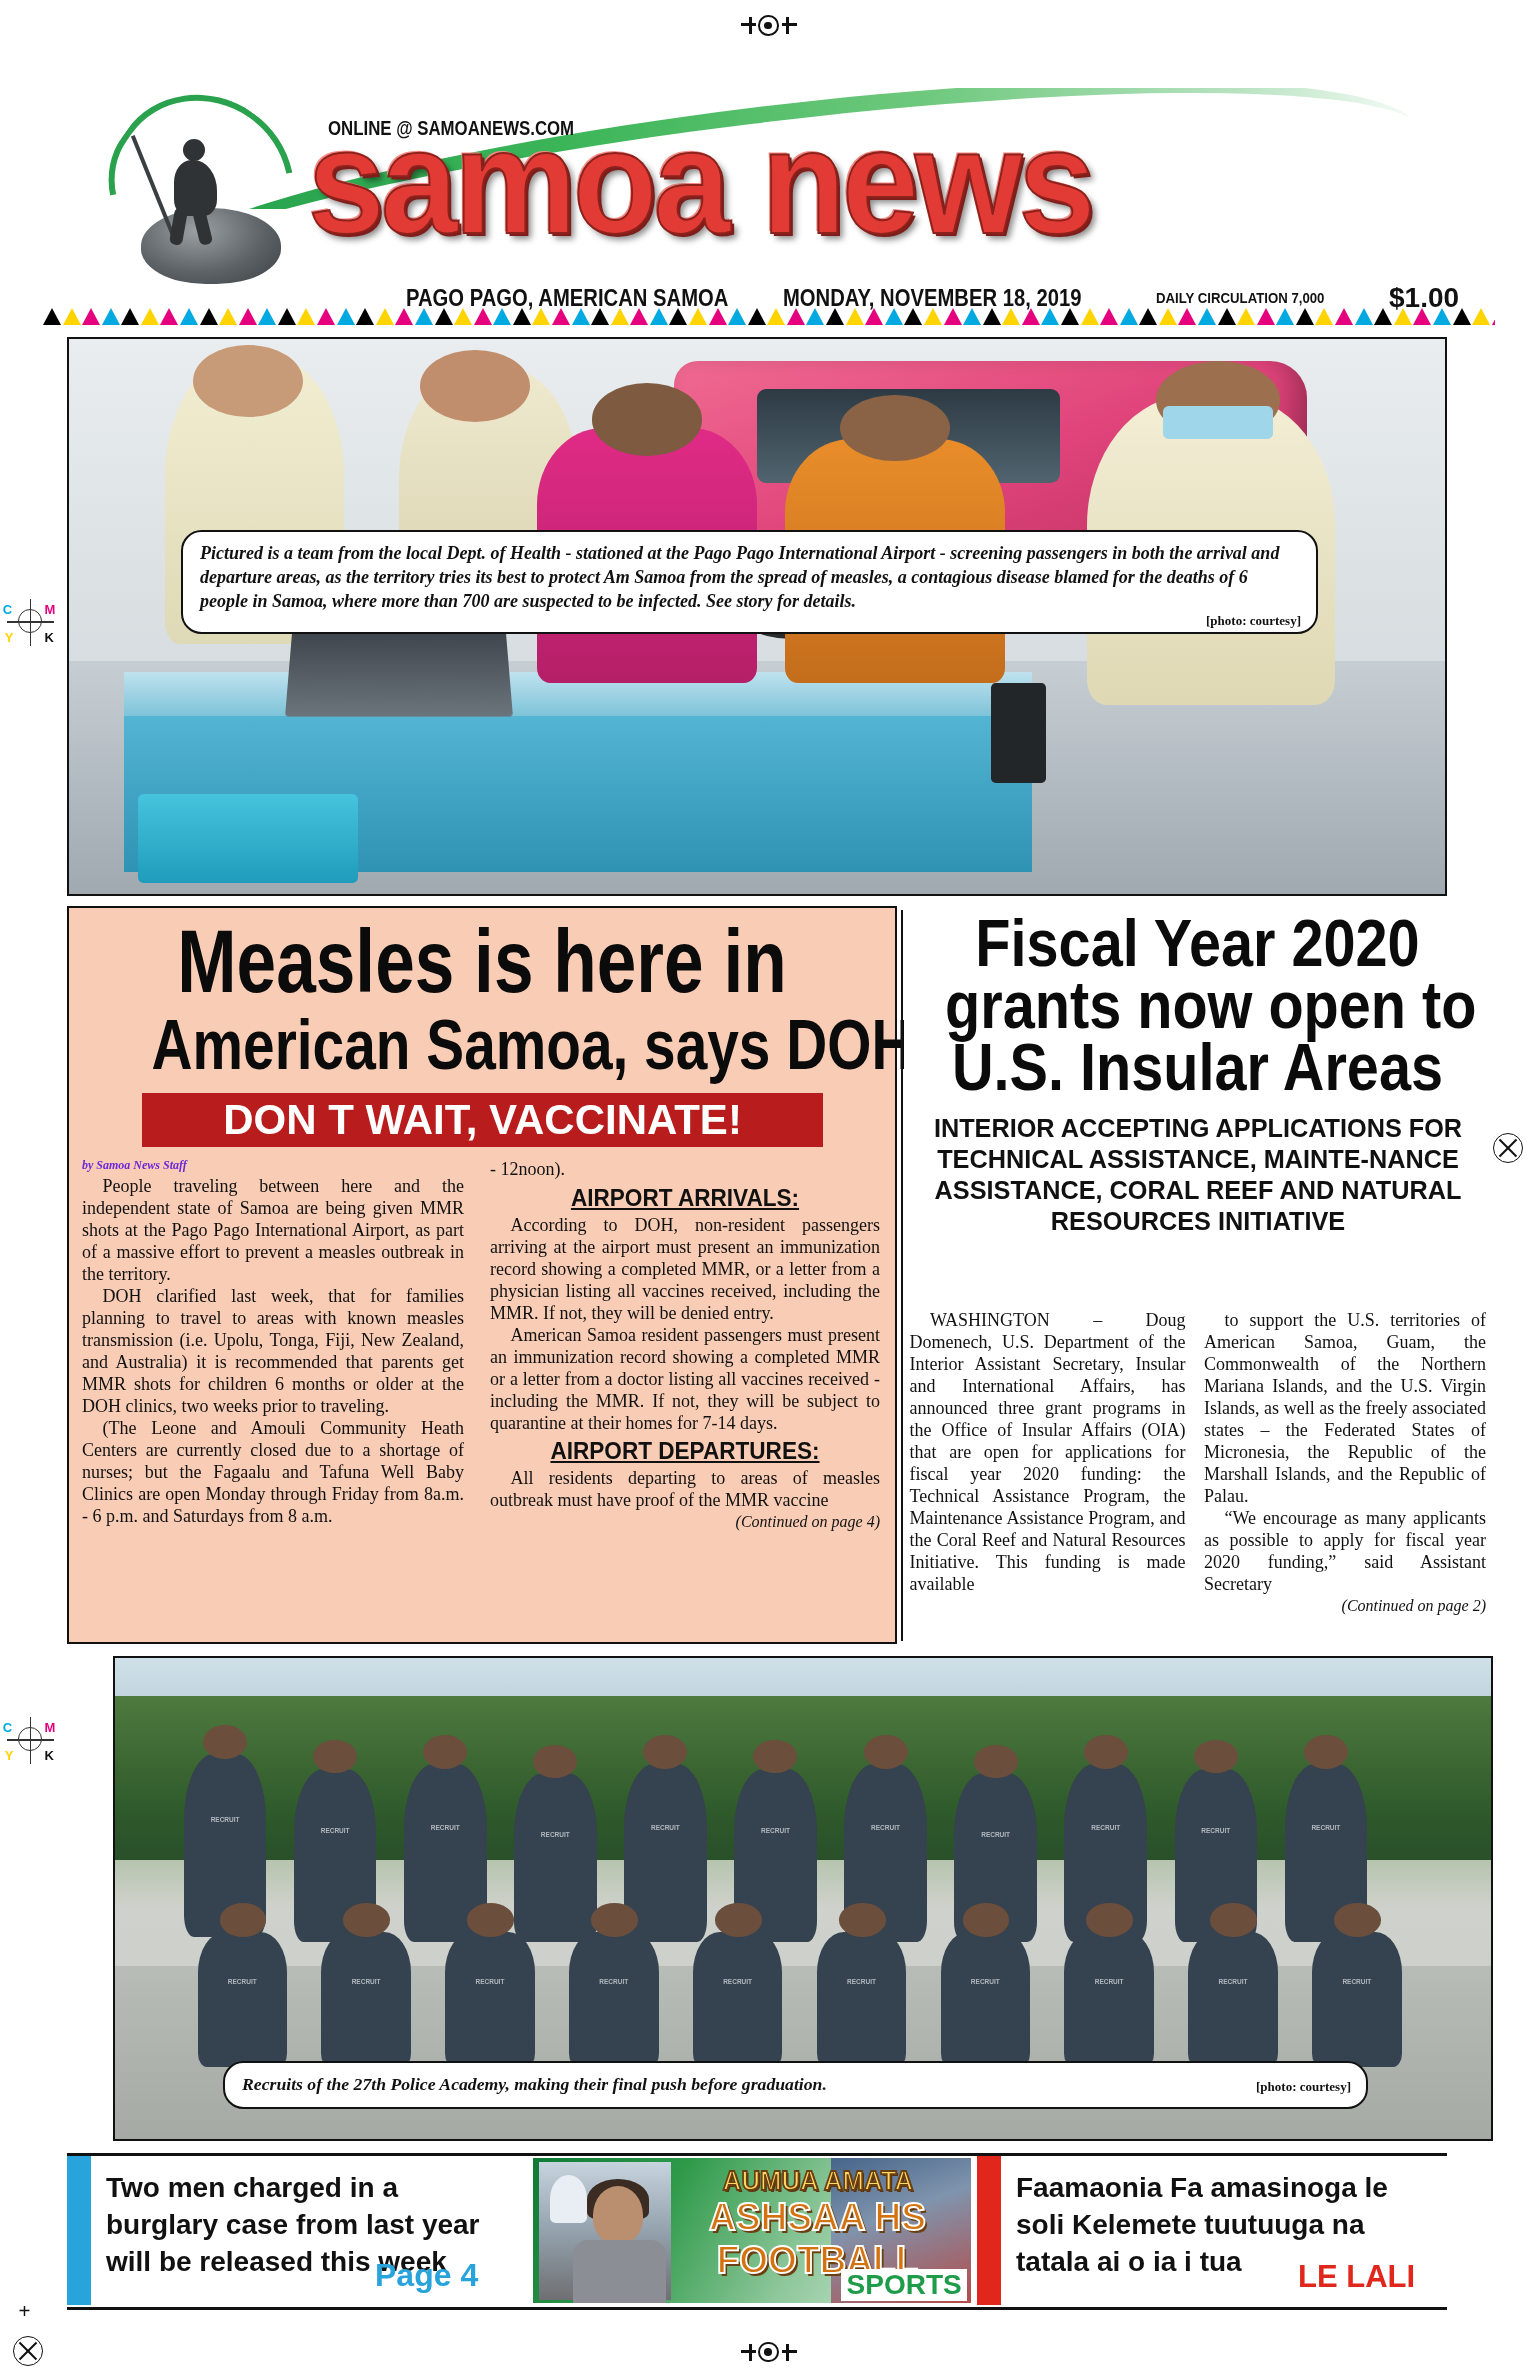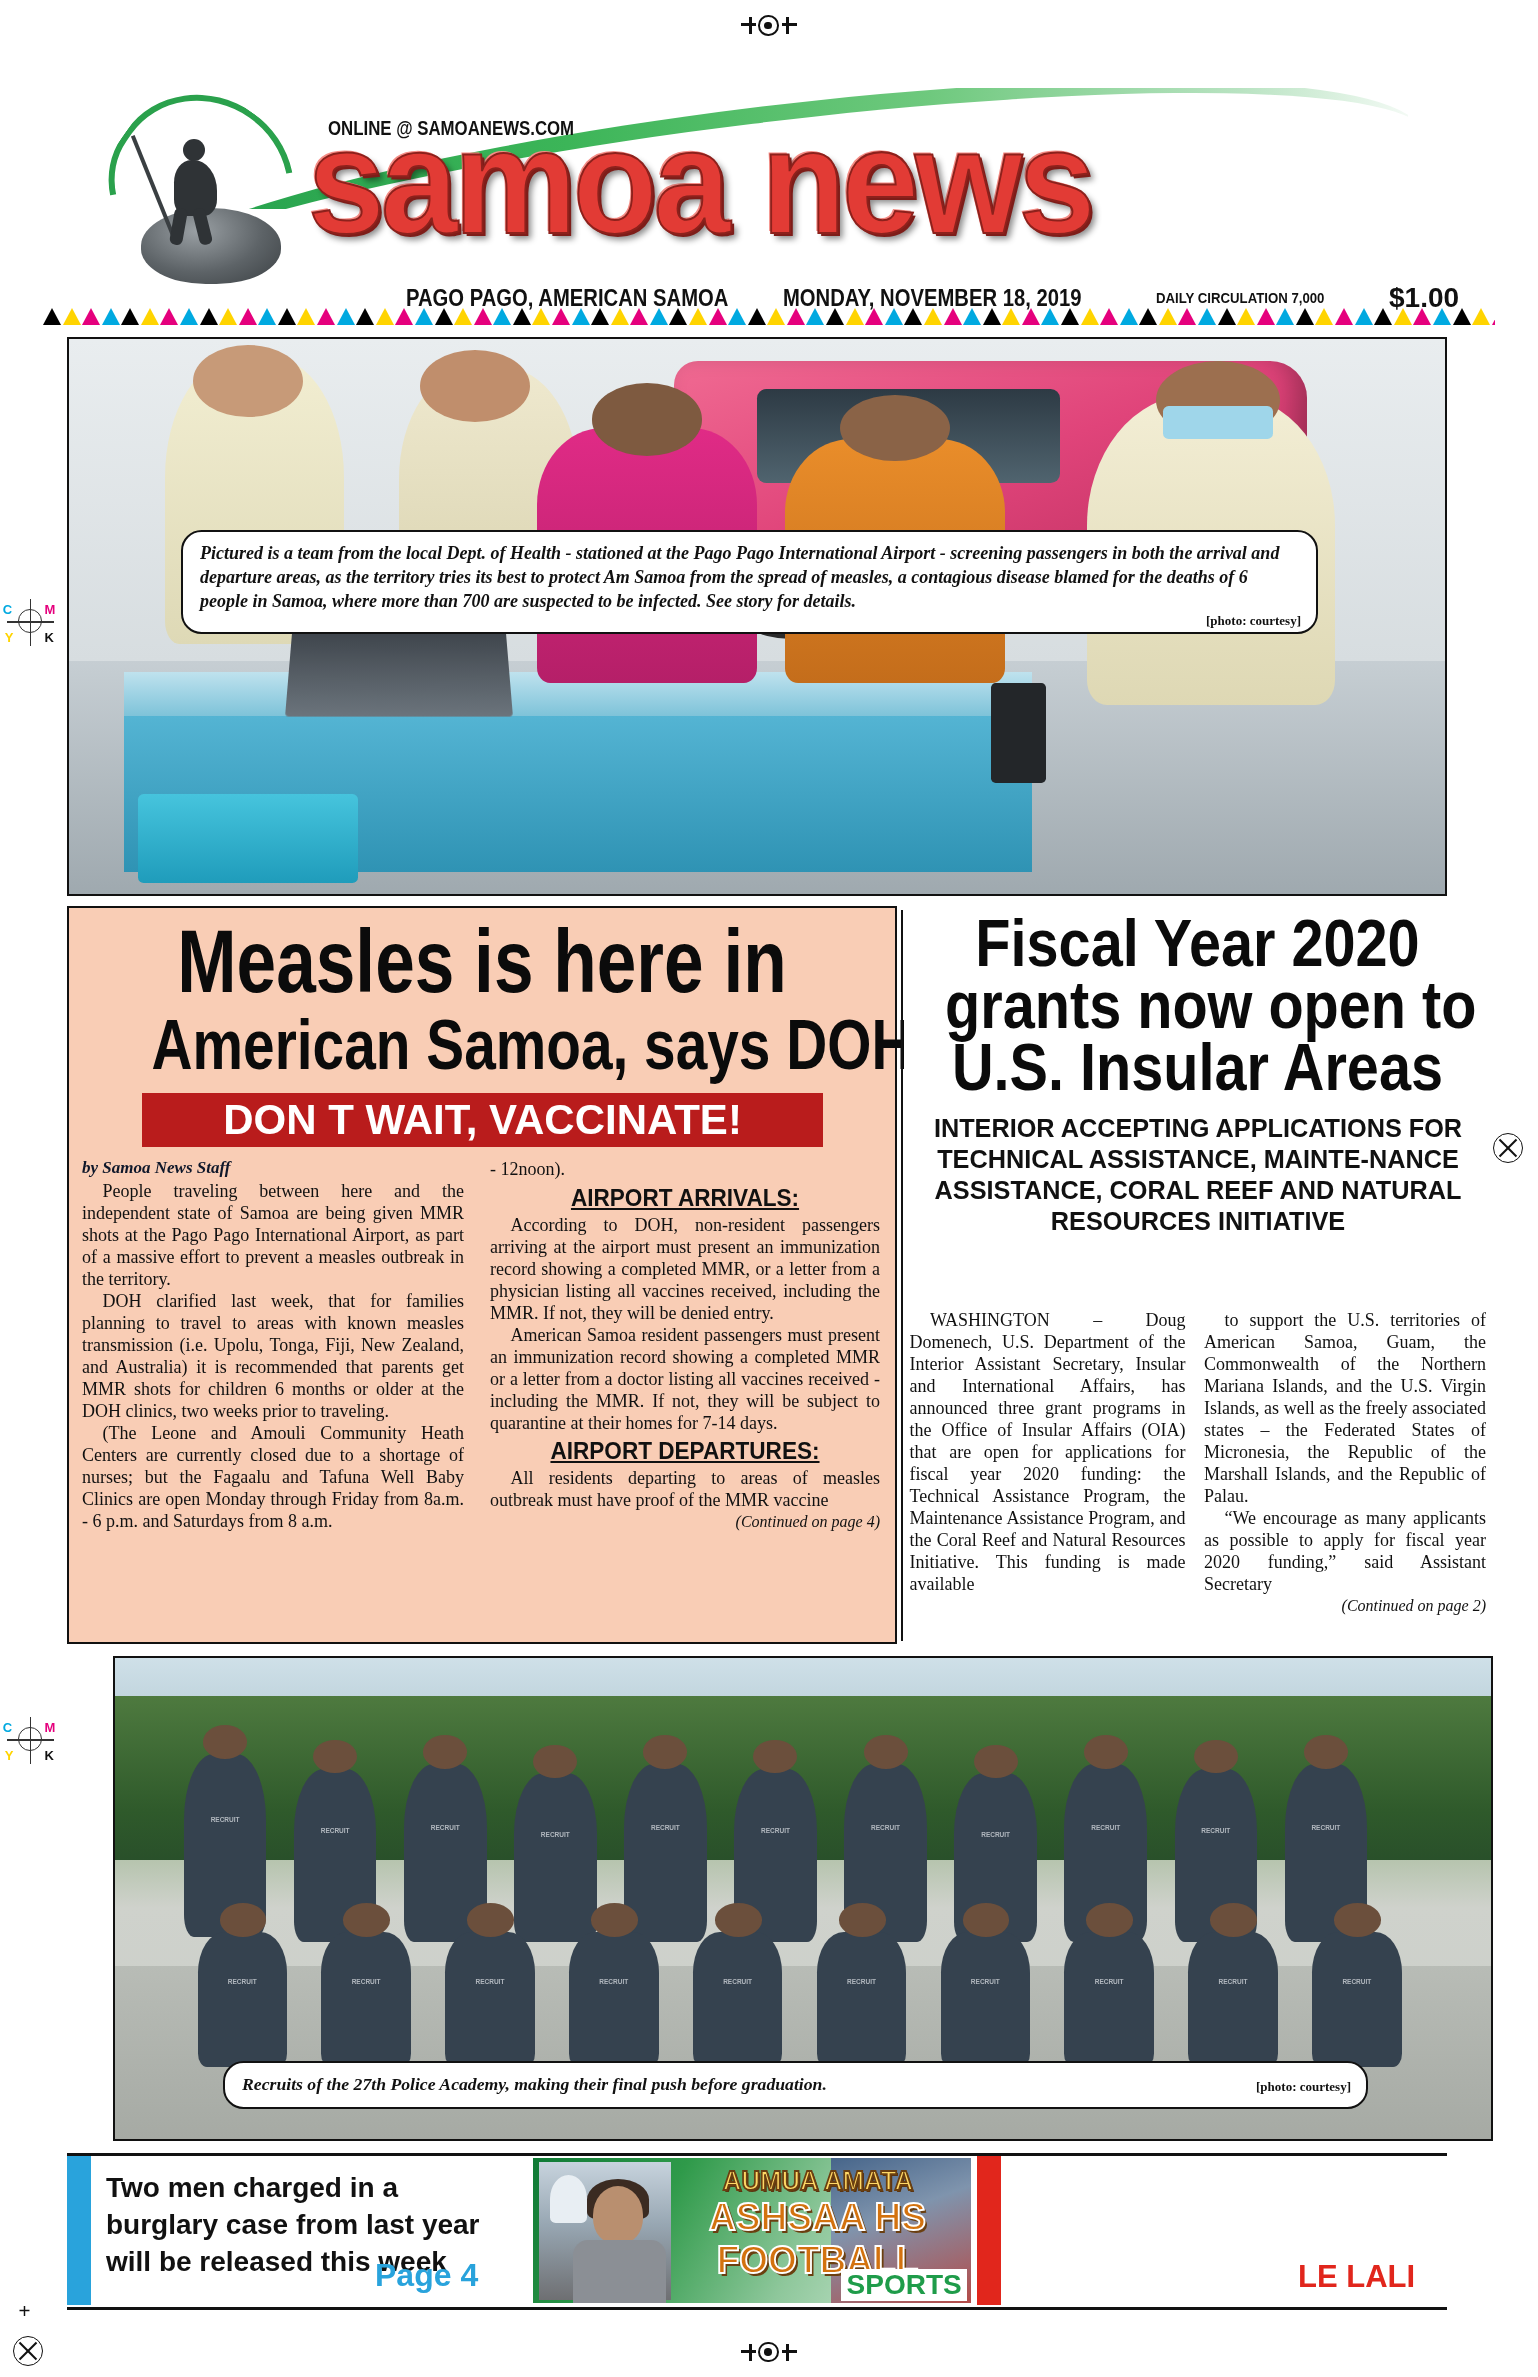--- a/index.html
+++ b/index.html
@@ -92,21 +92,21 @@
 
   
   #leftstory{position:absolute;left:67px;top:906px;width:830px;height:738px;background:#f9cdb5;border:2.8px solid #111;box-sizing:border-box;}
   .hl-big{font-family:"Liberation Sans",sans-serif;font-weight:bold;color:#0b0b0b;text-align:center;
      transform:scaleX(0.80);transform-origin:center top;white-space:nowrap;line-height:0.92;}
   #hl1a{position:absolute;left:0;top:13px;width:100%;font-size:89px;}
   #hl1b{position:absolute;left:0;top:104px;width:100%;font-size:71px;}
   #hl1bar{position:absolute;left:73px;top:185px;width:681px;height:54px;background:#b91c1c;}
   #hl1bar span{display:block;color:#fff;font-family:"Liberation Sans",sans-serif;font-weight:bold;font-size:42px;line-height:54px;text-align:center;letter-spacing:0px;}
 
-  .byline{font-family:"Liberation Serif",serif;font-weight:bold;font-style:italic;font-size:17px;color:#0f172a;}
+  .byline{font-family:"Liberation Serif",serif;font-weight:bold;font-style:italic;font-size:12px;color:#6d28d9;}
   .body-col{font-family:"Liberation Serif",serif;font-size:18px;line-height:22px;color:#111;text-align:justify;}
   .body-col p{margin:0;text-indent:20.5px;}
   .sub-head{font-family:"Liberation Sans",sans-serif;font-weight:bold;font-size:24px;text-align:center;
      text-decoration:underline;color:#111;margin:3.7px 0 1.9px 0;transform:scaleX(0.94);}
   .contd{font-family:"Liberation Serif",serif;font-style:italic;font-size:16px;text-align:right;color:#111;margin-top:1.9px;}
 
   
   #rightstory{position:absolute;left:904px;top:906px;width:587px;height:738px;background:#fff;}
   #hl2{position:absolute;left:0;top:5.6px;width:100%;text-align:center;}
   #hl2 .ln{font-family:"Liberation Sans",sans-serif;font-weight:bold;font-size:67px;line-height:62px;color:#0b0b0b;
@@ -516,20 +516,21 @@
       </div>
       <div class="ad-players"></div>
       <div class="ad-t1">AUMUA AMATA</div>
       <div class="ad-t2">ASHSAA HS</div>
       <div class="ad-t3">FOOTBALL</div>
       <div class="ad-sports">SPORTS</div>
     </div>
 
     <div class="teaser" style="left:910px;width:464px;">
       <div class="tz-accent" style="background:#e1261c;"></div>
+      <div class="teaser-text" style="position:absolute;left:39px;top:13px;width:410px;">Faamaonia Fa amasinoga le soli Kelemete tuutuuga na tatala ai o ia i tua</div>
       <div class="lelali" style="position:absolute;left:321px;top:103px;">LE LALI</div>
     </div>
   </div>
 
   <div class="bottom-plus">+</div>
   <div class="bottom-reg">
     <div class="c2"></div>
       <div class="x1"></div>
       <div class="x2"></div>
   </div>

